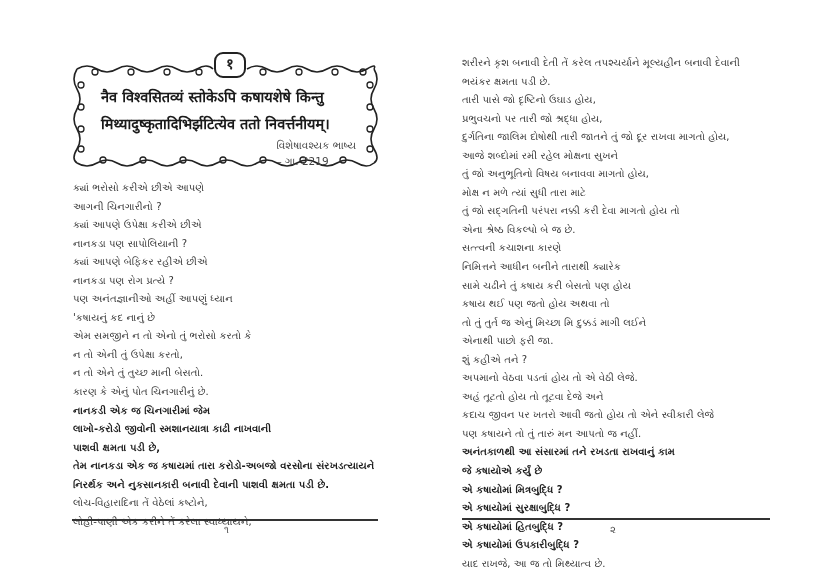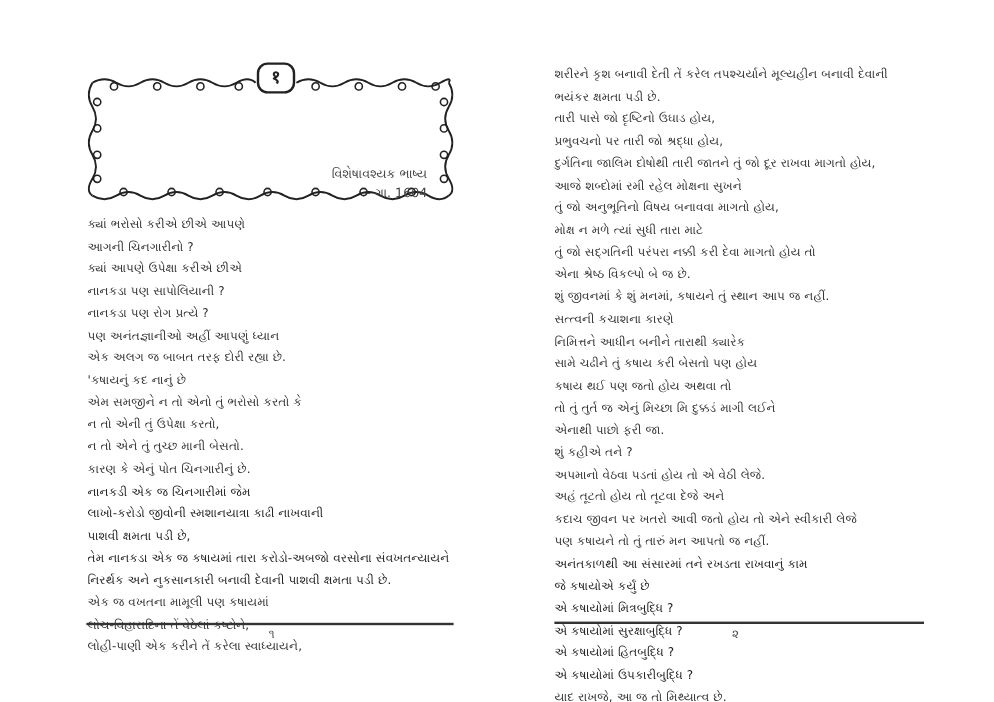--- a/index.html
+++ b/index.html
@@ -21,32 +21,32 @@
       background: #fff; border: 2px solid #222; border-radius: 9px;
       box-sizing: border-box; text-align: center; font-weight: bold;
       font-size: 15px; line-height: 21px; color: #222;
     }
     .shloka {
       position: absolute; left: 28px; top: 20px; width: 265px;
       font-family: "DejaVu Serif", serif; font-weight: bold; font-size: 14.5px;
       line-height: 27px; color: #1a1a1a; white-space: nowrap;
     }
     .source {
-      position: absolute; right: 22px; top: 74px; text-align: right;
+      position: absolute; right: 22px; top: 74px; text-align: left;
       font-size: 10.5px; line-height: 16px; color: #444;
     }
 
     .lines { position: absolute; }
     .page-left .lines { left: 73px; top: 179px; }
     .page-right .lines { left: 48px; top: 54px; }
     .line {
       font-size: 10px; line-height: 18.55px; white-space: nowrap; color: #333;
       letter-spacing: 0.1px;
     }
-    .line.bold { font-weight: normal; color: #1c1c1c; }
+    .line.bold { font-weight: bold; color: #1c1c1c; }
 
     .rule { position: absolute; height: 1.5px; background: #333; }
     .page-left .rule { left: 72px; width: 306px; top: 519px; }
     .page-right .rule { left: 48px; width: 308px; top: 518px; }
 
     .page-num { position: absolute; font-size: 10px; color: #444; top: 524px; }
     .page-left .page-num { left: 224px; }
     .page-right .page-num { left: 196px; }
   </style>
 </head>
@@ -86,65 +86,67 @@
           <circle cx="8" cy="44" r="3"></circle>
           <circle cx="8" cy="66" r="3"></circle>
           <circle cx="8" cy="86" r="3"></circle>
         <circle cx="297" cy="22" r="3"></circle>
           <circle cx="297" cy="44" r="3"></circle>
           <circle cx="297" cy="66" r="3"></circle>
           <circle cx="297" cy="86" r="3"></circle>
       </g>
     </svg>
     <div class="badge">१</div>
+    <div class="shloka">
+      <div>नैव विश्वसितव्यं स्तोकेऽपि कषायशेषे किन्तु</div>
+      <div>मिथ्यादुष्कृतादिभिर्झटित्येव ततो निवर्त्तनीयम्।</div>
+    </div>
     <div class="source">
       <div>વિશેષાવશ્યક ભાષ્ય</div>
-      <div>– ગા. 1604</div>
+      <div>– ગા. 2219</div>
     </div>
   </div>
 
   <div class="lines" id="left-lines">
       <div class="line">ક્યાં ભરોસો કરીએ છીએ આપણે</div>
       <div class="line">આગની ચિનગારીનો ?</div>
       <div class="line">ક્યાં આપણે ઉપેક્ષા કરીએ છીએ</div>
       <div class="line">નાનકડા પણ સાપોલિયાની ?</div>
+      <div class="line">ક્યાં આપણે બેફિકર રહીએ છીએ</div>
       <div class="line">નાનકડા પણ રોગ પ્રત્યે ?</div>
       <div class="line">પણ અનંતજ્ઞાનીઓ અહીં આપણું ધ્યાન</div>
-      <div class="line">એક અલગ જ બાબત તરફ દોરી રહ્યા છે.</div>
       <div class="line">'કષાયનું કદ નાનું છે</div>
       <div class="line">એમ સમજીને ન તો એનો તું ભરોસો કરતો કે</div>
       <div class="line">ન તો એની તું ઉપેક્ષા કરતો,</div>
       <div class="line">ન તો એને તું તુચ્છ માની બેસતો.</div>
       <div class="line">કારણ કે એનું પોત ચિનગારીનું છે.</div>
       <div class="line bold">નાનકડી એક જ ચિનગારીમાં જેમ</div>
       <div class="line bold">લાખો-કરોડો જીવોની સ્મશાનયાત્રા કાઢી નાખવાની</div>
       <div class="line bold">પાશવી ક્ષમતા પડી છે,</div>
-      <div class="line bold">તેમ નાનકડા એક જ કષાયમાં તારા કરોડો-અબજો વરસોના સંવખતન્યાયને</div>
+      <div class="line bold">તેમ નાનકડા એક જ કષાયમાં તારા કરોડો-અબજો વરસોના સંરખડત્યાયને</div>
       <div class="line bold">નિરર્થક અને નુકસાનકારી બનાવી દેવાની પાશવી ક્ષમતા પડી છે.</div>
-      <div class="line">એક જ વખતના મામૂલી પણ કષાયમાં</div>
       <div class="line">લોચ-વિહારાદિના તેં વેઠેલાં કષ્ટોને,</div>
       <div class="line">લોહી-પાણી એક કરીને તેં કરેલા સ્વાધ્યાયને,</div>
     </div>
   <div class="rule"></div>
   <div class="page-num">૧</div>
 </div>
 
 <div class="page page-right">
   <div class="lines" id="right-lines">
       <div class="line">શરીરને કૃશ બનાવી દેતી તેં કરેલ તપશ્ચર્યાને મૂલ્યહીન બનાવી દેવાની</div>
       <div class="line">ભયંકર ક્ષમતા પડી છે.</div>
       <div class="line">તારી પાસે જો દૃષ્ટિનો ઉઘાડ હોય,</div>
       <div class="line">પ્રભુવચનો પર તારી જો શ્રદ્ધા હોય,</div>
       <div class="line">દુર્ગતિના જાલિમ દોષોથી તારી જાતને તું જો દૂર રાખવા માગતો હોય,</div>
       <div class="line">આજે શબ્દોમાં રમી રહેલ મોક્ષના સુખને</div>
       <div class="line">તું જો અનુભૂતિનો વિષય બનાવવા માગતો હોય,</div>
       <div class="line">મોક્ષ ન મળે ત્યાં સુધી તારા માટે</div>
       <div class="line">તું જો સદ્ગતિની પરંપરા નક્કી કરી દેવા માગતો હોય તો</div>
       <div class="line">એના શ્રેષ્ઠ વિકલ્પો બે જ છે.</div>
-      <div class="line">શું જીવનમાં કે શું મનમાં, કષાયને તું સ્થાન આપ જ નહીં.</div>
       <div class="line">સત્ત્વની કચાશના કારણે</div>
       <div class="line">નિમિત્તને આધીન બનીને તારાથી ક્યારેક</div>
       <div class="line">સામે ચઢીને તું કષાય કરી બેસતો પણ હોય</div>
       <div class="line">કષાય થઈ પણ જતો હોય અથવા તો</div>
       <div class="line">તો તું તુર્ત જ એનું મિચ્છા મિ દુક્કડં માગી લઈને</div>
       <div class="line">એનાથી પાછો ફરી જા.</div>
       <div class="line">શું કહીએ તને ?</div>
       <div class="line">અપમાનો વેઠવા પડતાં હોય તો એ વેઠી લેજે.</div>
       <div class="line">અહં તૂટતો હોય તો તૂટવા દેજે અને</div>
       <div class="line">કદાચ જીવન પર ખતરો આવી જતો હોય તો એને સ્વીકારી લેજે</div>

